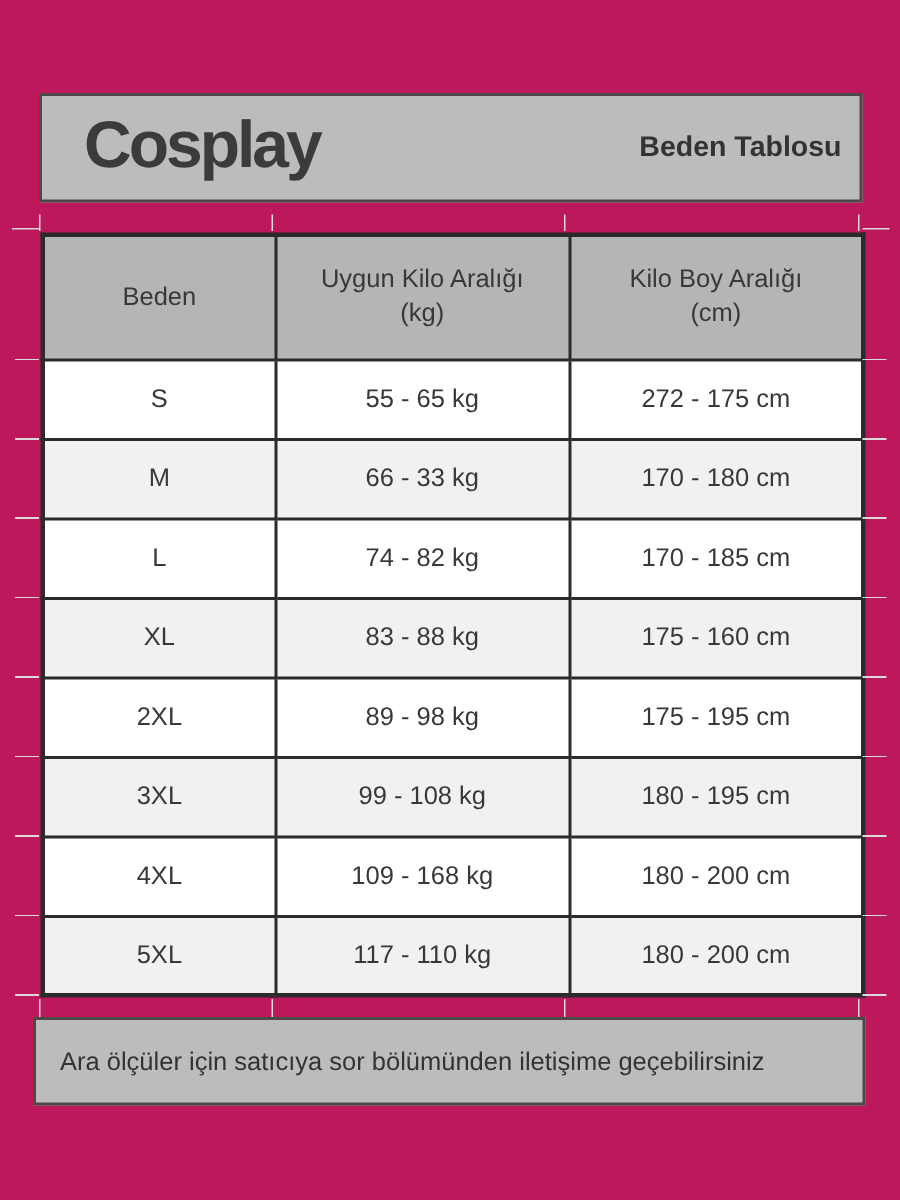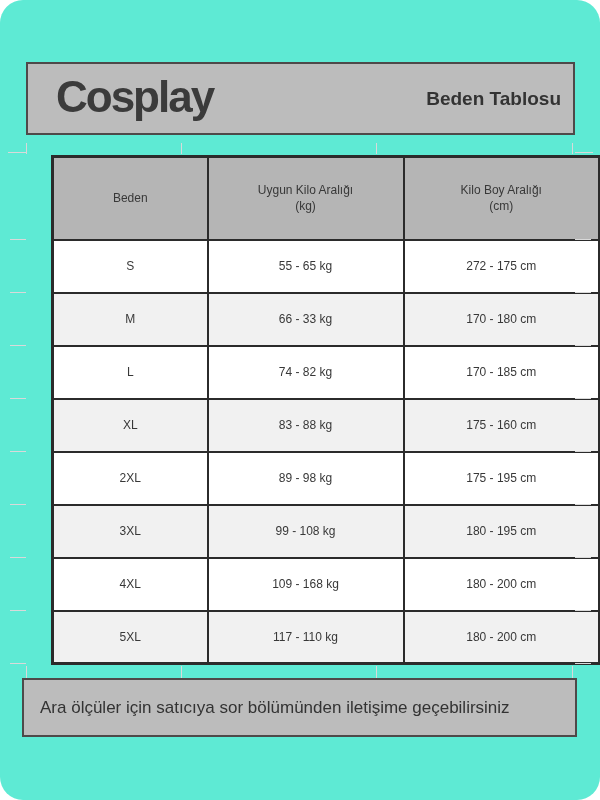--- a/index.html
+++ b/index.html
@@ -4,21 +4,21 @@
 <style>
   * { margin: 0; padding: 0; box-sizing: border-box; }
   html, body { background: #ffffff; }
   body {
     width: 600px; height: 800px;
     font-family: "Liberation Sans", "DejaVu Sans", sans-serif;
     color: #383838;
     position: relative;
     overflow: hidden;
   }
-  .page { position: absolute; inset: 0; background: #5eead4; border-radius: 23px; }
+  .page { position: absolute; inset: 0; background: #be185d; }
 
   
   .header-bar {
     position: absolute; left: 26px; top: 62px;
     width: 549px; height: 73px;
     background: #bcbcbc;
     border: 2px solid #4e4949;
     display: flex; align-items: center; justify-content: space-between;
     padding: 0 12px 0 28px;
   }
@@ -31,21 +31,21 @@
     font-size: 19px; font-weight: bold; color: #333333;
   }
 
   
   table.size-table {
     position: absolute; left: 27px; top: 155px;
     width: 547px;
     border-collapse: collapse;
     border: 3px solid #2b2b2b;
     table-layout: fixed;
-    font-size: 12px; color: #383838; margin-left: 24px;
+    font-size: 17px; color: #383838;
   }
   table.size-table th, table.size-table td {
     border: 2px solid #2b2b2b;
     text-align: center; vertical-align: middle;
     font-weight: normal;
     padding: 0 4px;
   }
   table.size-table thead tr { height: 83px; }
   table.size-table thead th { background: #b5b5b5; }
   table.size-table tbody tr { height: 53px; background: #ffffff; }

